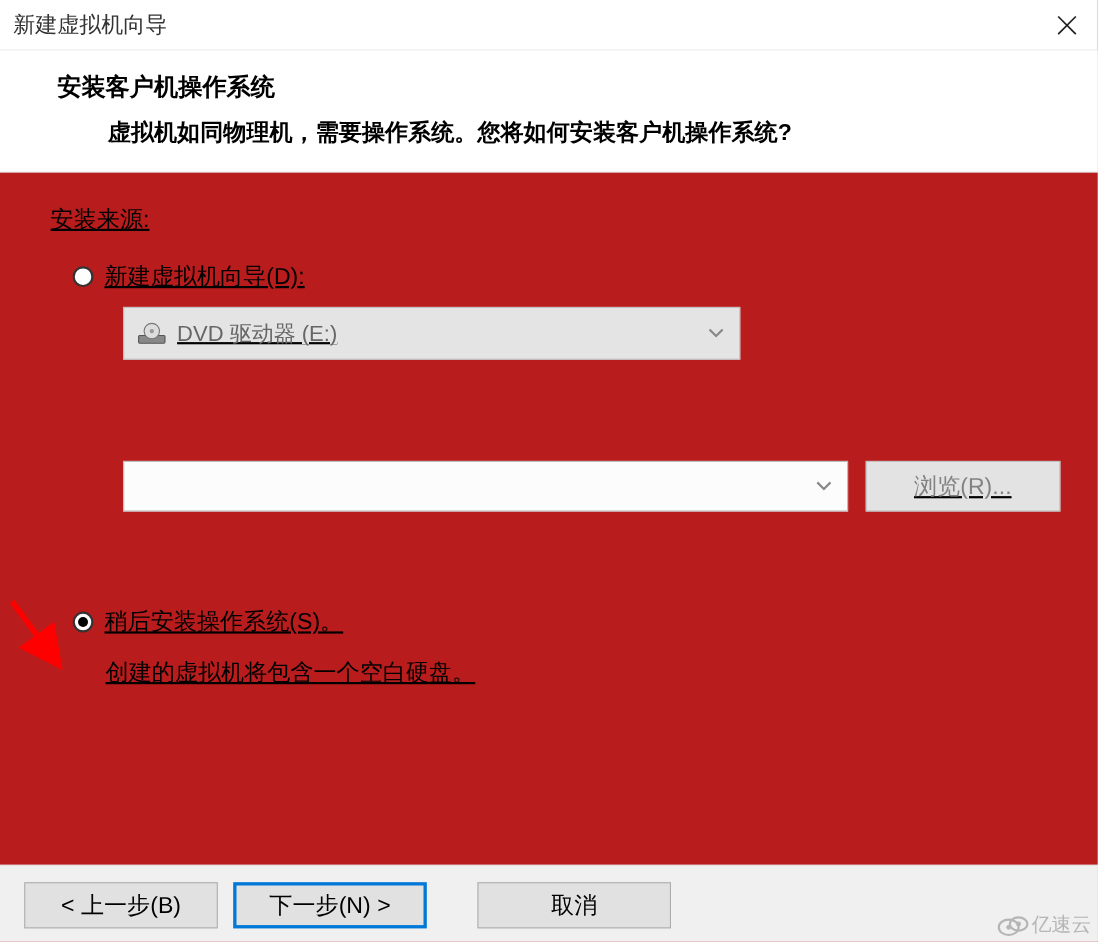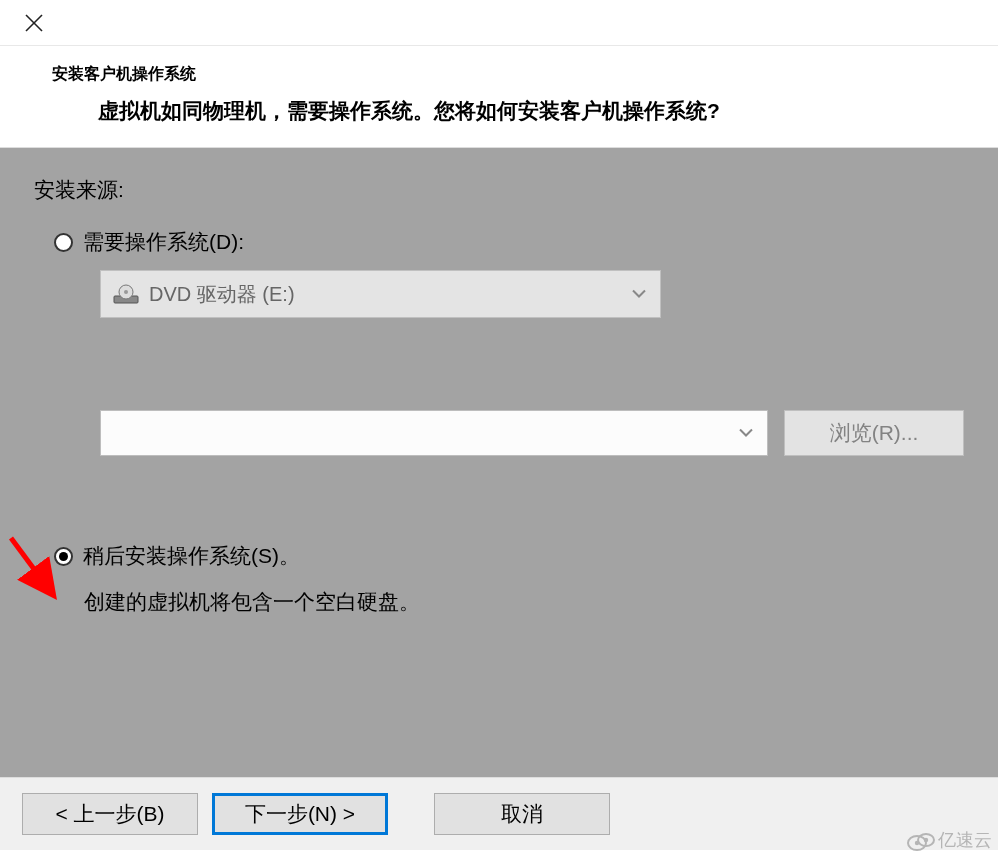--- a/index.html
+++ b/index.html
@@ -40,36 +40,37 @@
     user-select: none;
   }
 
   
   .header {
     background: #fff;
     padding: 18px 36px 22px 52px;
     border-bottom: 1px solid #ddd;
   }
   .header .heading {
-    font-size: 16px;
+    font-size: 22px;
     font-weight: 700;
     margin-bottom: 12px;
   }
   .header .subheading {
     font-size: 21px;
     font-weight: 700;
     padding-left: 46px;
   }
 
   
   .body {
-    background: #a3a3a3;
-    padding: 28px 34px 20px 34px;
+    background: #b91c1c;
+    padding: 28px 34px 20px 46px;
     height: calc(100% - 46px - 108px - 73px);
     position: relative;
+    text-decoration: underline;
   }
   .section-label {
     font-size: 21px;
     margin-bottom: 24px;
   }
 
   .option-group { padding-left: 20px; }
 
   .option {
     display: flex;
@@ -219,20 +220,21 @@
     width: 28px; height: 20px; position: relative;
   }
   .watermark .ico svg { display: block; }
 
   .chev svg { display:block; }
 </style>
 </head>
 <body>
 
 <div class="titlebar">
+  <div class="title">新建虚拟机向导</div>
   <div class="close">
     <svg width="18" height="18" viewBox="0 0 18 18">
       <line x1="1" y1="1" x2="17" y2="17" stroke="#222" stroke-width="1.6"></line>
       <line x1="17" y1="1" x2="1" y2="17" stroke="#222" stroke-width="1.6"></line>
     </svg>
   </div>
 </div>
 
 <div class="header">
   <div class="heading">安装客户机操作系统</div>
@@ -240,21 +242,21 @@
 </div>
 
 <div class="body">
 
   <div class="section-label">安装来源:</div>
 
   <div class="option-group">
 
     <div class="option">
       <span class="radio"></span>
-      <span class="option-label">需要操作系统(D):</span>
+      <span class="option-label">新建虚拟机向导(D):</span>
     </div>
     <div class="disc-select">
       <span class="disc-icon">
         <svg width="26" height="20" viewBox="0 0 26 20">
           <rect x="1" y="12" width="24" height="7" rx="1" fill="#888" stroke="#555"></rect>
           <circle cx="13" cy="8" r="7" fill="#ddd" stroke="#777"></circle>
           <circle cx="13" cy="8" r="2" fill="#999"></circle>
         </svg>
       </span>
       <span>DVD 驱动器 (E:)</span>

